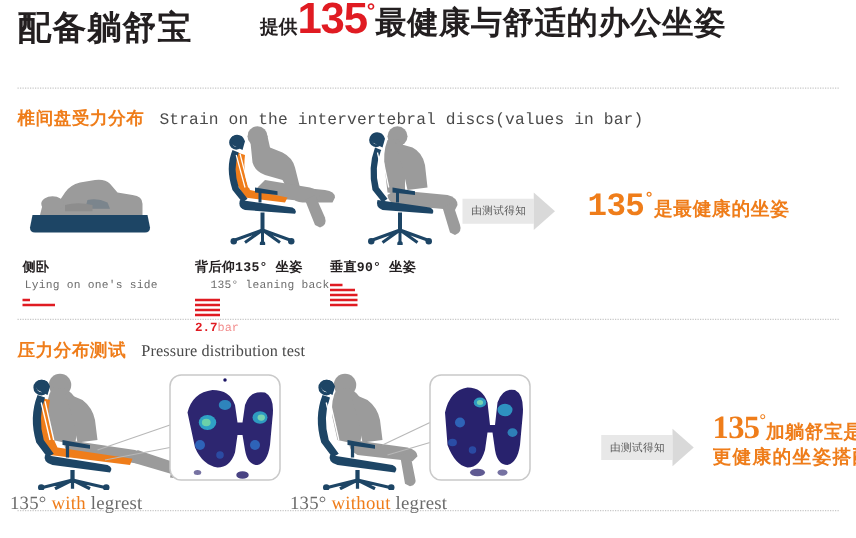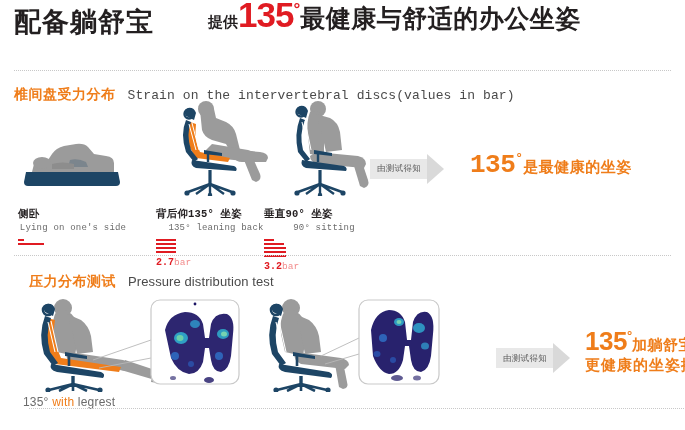--- a/index.html
+++ b/index.html
@@ -78,24 +78,24 @@
   .concl-num { font-size:26px; font-weight:bold; color:#ef7d1a; letter-spacing:-0.5px; }
   .concl-deg { font-size:13px; font-weight:bold; color:#ef7d1a; vertical-align:super; position:relative; top:-4px; }
   .concl-cn { font-size:15px; font-weight:bold; color:#ef7d1a; letter-spacing:0.5px; }
 
   .hr-dotted2 {
     position:absolute; left:14px; width:657px; height:1px;
     border-top:1px dotted #c8c8c8;
   }
 
   
-  .sec2 { position:absolute; left:15px; top:268px; width:587px; height:162px; }
+  .sec2 { position:absolute; left:0; top:268px; width:587px; height:162px;font-family:Liberation Serif, serif; }
   .cap2-cn { font-size:11px; color:#231f20; letter-spacing:0.2px; white-space:nowrap; }
   .cap2-note { color:#ef7d1a; font-size:9.5px; }
-  .cap2-en { font-size:12px; color:#6b6b6b; margin-top:3px; letter-spacing:0.2px; white-space:nowrap; }
+  .cap2-en { font-size:15px; color:#6b6b6b; margin-top:3px; letter-spacing:0.2px; white-space:nowrap; }
   .cap2-en em { font-style:normal; color:#ef7d1a; }
 
   .concl2 { position:absolute; white-space:nowrap; line-height:20px; }
   .concl2-l2 { font-size:15px; font-weight:bold; color:#ef7d1a; letter-spacing:1px; }
 
   .hr-dotted3 { position:absolute; left:14px; width:657px; height:1px; border-top:1px dotted #c8c8c8; }
   svg { display:block; }
 </style>
 </head>
 <body>
@@ -218,30 +218,26 @@
 
           <path d="M56 70 L56 84" stroke="#1d4565" stroke-width="3.2"></path>
 
           <path d="M56 84 L34 92 M56 84 L78 92 M56 84 L42 94 M56 84 L70 94 M56 84 L56 94" stroke="#1d4565" stroke-width="2.4" fill="none"></path>
           <circle cx="33" cy="93" r="2.6" fill="#1d4565"></circle>
           <circle cx="79" cy="93" r="2.6" fill="#1d4565"></circle>
           <circle cx="56" cy="95" r="2.2" fill="#1d4565"></circle>
         </g>
       </svg>
       <div class="fig-cap-cn">垂直90° 坐姿</div>
-      <div class="fig-cap-en">90° sitting</div>
       <div class="bars">
         <div class="bar" style="width:10px;"></div>
         <div class="bar" style="width:20px;"></div>
         <div class="bar" style="width:22px;"></div>
         <div class="bar" style="width:22px;"></div>
         <div class="bar" style="width:22px;"></div>
-      </div>
-      <div class="bar-val">
-        <b>3.2</b><span>bar</span>
       </div>
     </div>
 
     <div class="arrow-wrap" style="left:370px; top:76px;">
       <div class="arrow-lbl">由测试得知</div>
       <div class="arrow-head"></div>
     </div>
 
     <div class="concl" style="left:470px; top:74px;">
       <span class="concl-num">135</span><span class="concl-deg">°</span><span class="concl-cn">是最健康的坐姿</span>
@@ -347,20 +343,22 @@
           <ellipse cx="152" cy="28" rx="2.5" ry="2" fill="#7ad6b0" opacity="0.95"></ellipse>
           <ellipse cx="172" cy="34" rx="6" ry="5" fill="#2f9fc9" opacity="0.9"></ellipse>
           <ellipse cx="136" cy="44" rx="4" ry="4" fill="#2f6fc4" opacity="0.85"></ellipse>
           <ellipse cx="178" cy="52" rx="4" ry="3.5" fill="#2f8fc4" opacity="0.85"></ellipse>
           <ellipse cx="130" cy="60" rx="3.5" ry="3" fill="#2a55b0" opacity="0.85"></ellipse>
           <ellipse cx="146" cy="66" rx="3" ry="3" fill="#2a55b0" opacity="0.8"></ellipse>
           <ellipse cx="150" cy="84" rx="6" ry="3" fill="#1b1464" opacity="0.7"></ellipse>
           <ellipse cx="170" cy="84" rx="4" ry="2.5" fill="#1b1464" opacity="0.6"></ellipse>
         </g>
       </svg>
+      <div class="cap2-en"><span>135° </span><em>without</em><span> legrest</span>
+      </div>
     </div>
 
     <div class="arrow-wrap" style="left:481px; top:75px;">
       <div class="arrow-lbl">由测试得知</div>
       <div class="arrow-head"></div>
     </div>
 
     <div class="concl2" style="left:570px; top:62px;">
       <div>
         <span class="concl-num">135</span><span class="concl-deg">°</span><span class="concl-cn">加躺舒宝是</span>

